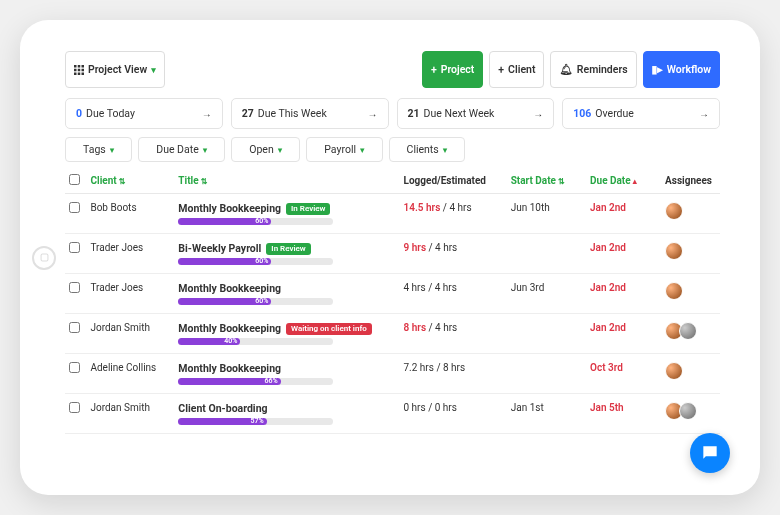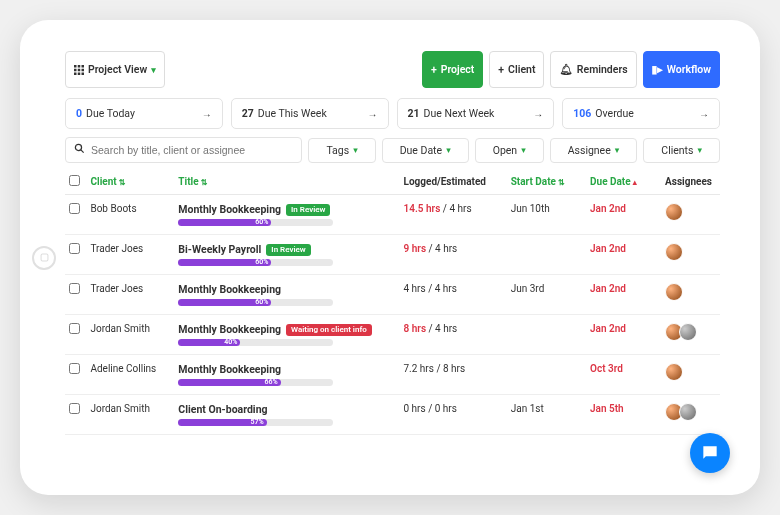--- a/index.html
+++ b/index.html
@@ -120,41 +120,34 @@
           <span><span class="num ">21</span><span>Due Next Week</span></span>
           <span class="arrow-right">→</span>
         </div>
         <div class="summary-card">
           <span><span class="num overdue">106</span><span>Overdue</span></span>
           <span class="arrow-right">→</span>
         </div>
       </div>
 
     <div class="filter-row">
-      <div class="search-box">
-        <span><svg width="11" height="11" viewBox="0 0 16 16">
-              <circle cx="6.5" cy="6.5" r="4.5" fill="none" stroke="#333" stroke-width="1.8"></circle>
-              <line x1="10" y1="10" x2="14" y2="14" stroke="#333" stroke-width="1.8"></line>
-            </svg></span>
-        <input type="text" placeholder="Search by title, client or assignee" style="">
-      </div>
       <div class="filter-btn">
           <span>Tags</span>
           <span class="chev">▾</span>
         </div>
       <div class="filter-btn">
           <span>Due Date</span>
           <span class="chev">▾</span>
         </div>
       <div class="filter-btn">
           <span>Open</span>
           <span class="chev">▾</span>
         </div>
       <div class="filter-btn">
-          <span>Assignee</span>
+          <span>Payroll</span>
           <span class="chev">▾</span>
         </div>
       <div class="filter-btn">
           <span>Clients</span>
           <span class="chev">▾</span>
         </div>
     </div>
 
     <table class="table">
       <thead>

